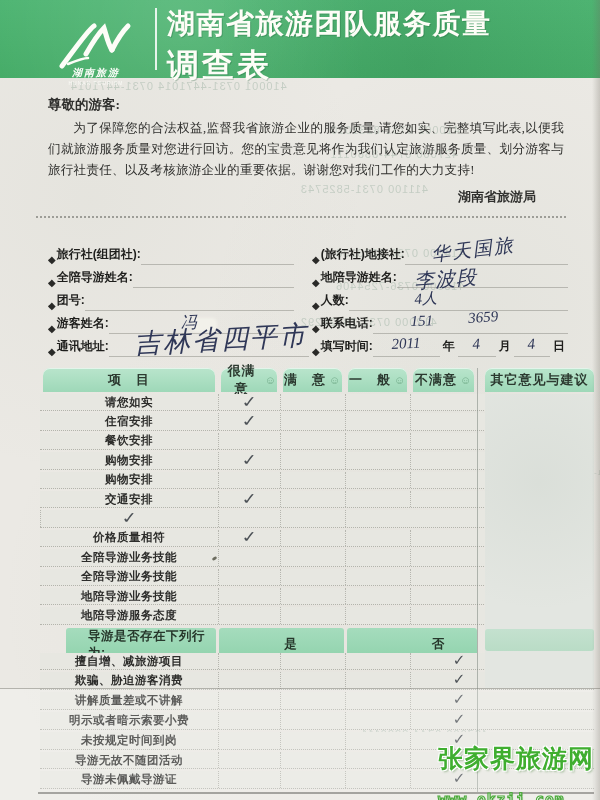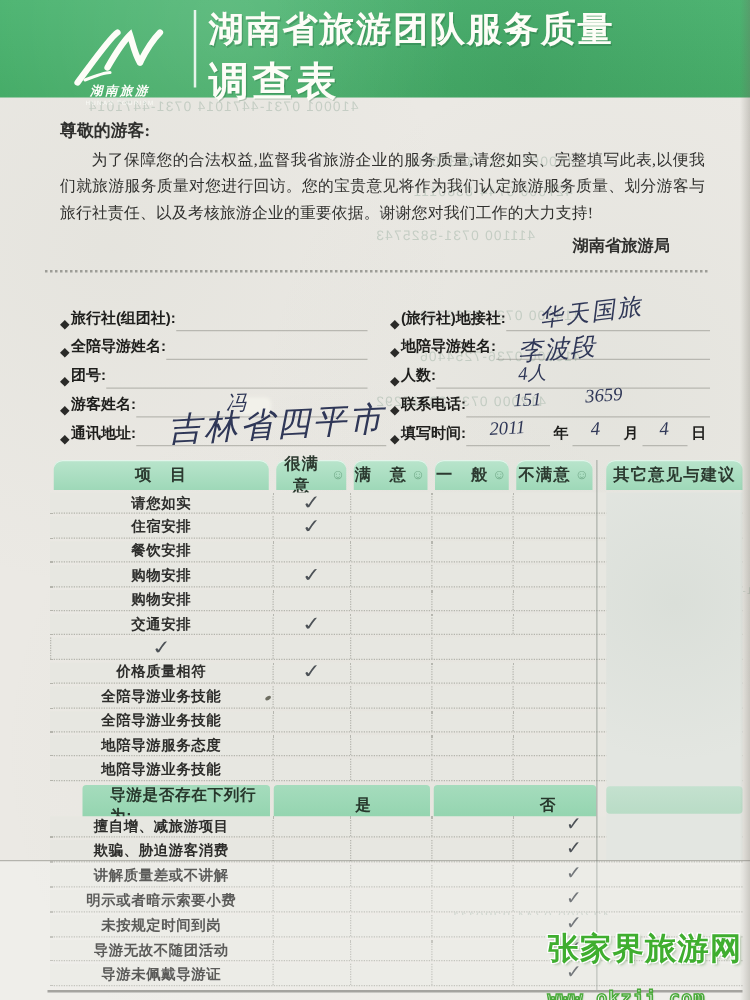--- a/index.html
+++ b/index.html
@@ -322,28 +322,28 @@
           <div class="c opt"></div>
         </div>
         <div class="srow">
           <div class="c lab">全陪导游业务技能</div>
           <div class="c opt"></div>
           <div class="c opt"></div>
           <div class="c opt"></div>
           <div class="c opt"></div>
         </div>
         <div class="srow">
+          <div class="c lab">地陪导游业务技能</div>
+          <div class="c opt"></div>
+          <div class="c opt"></div>
+          <div class="c opt"></div>
+          <div class="c opt"></div>
+        </div>
+        <div class="srow">
           <div class="c lab">地陪导游服务态度</div>
-          <div class="c opt"></div>
-          <div class="c opt"></div>
-          <div class="c opt"></div>
-          <div class="c opt"></div>
-        </div>
-        <div class="srow">
-          <div class="c lab">地陪导游业务技能</div>
           <div class="c opt"></div>
           <div class="c opt"></div>
           <div class="c opt"></div>
           <div class="c opt"></div>
         </div>
       </div>
 
     <div class="behavior-band">
       <div class="bseg bseg-title">导游是否存在下列行为:</div>
       <div class="bseg bseg-yes">是</div>

